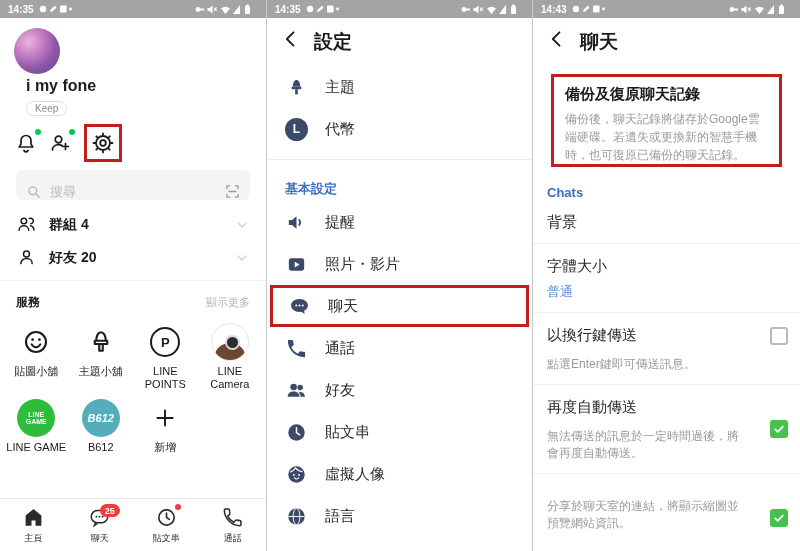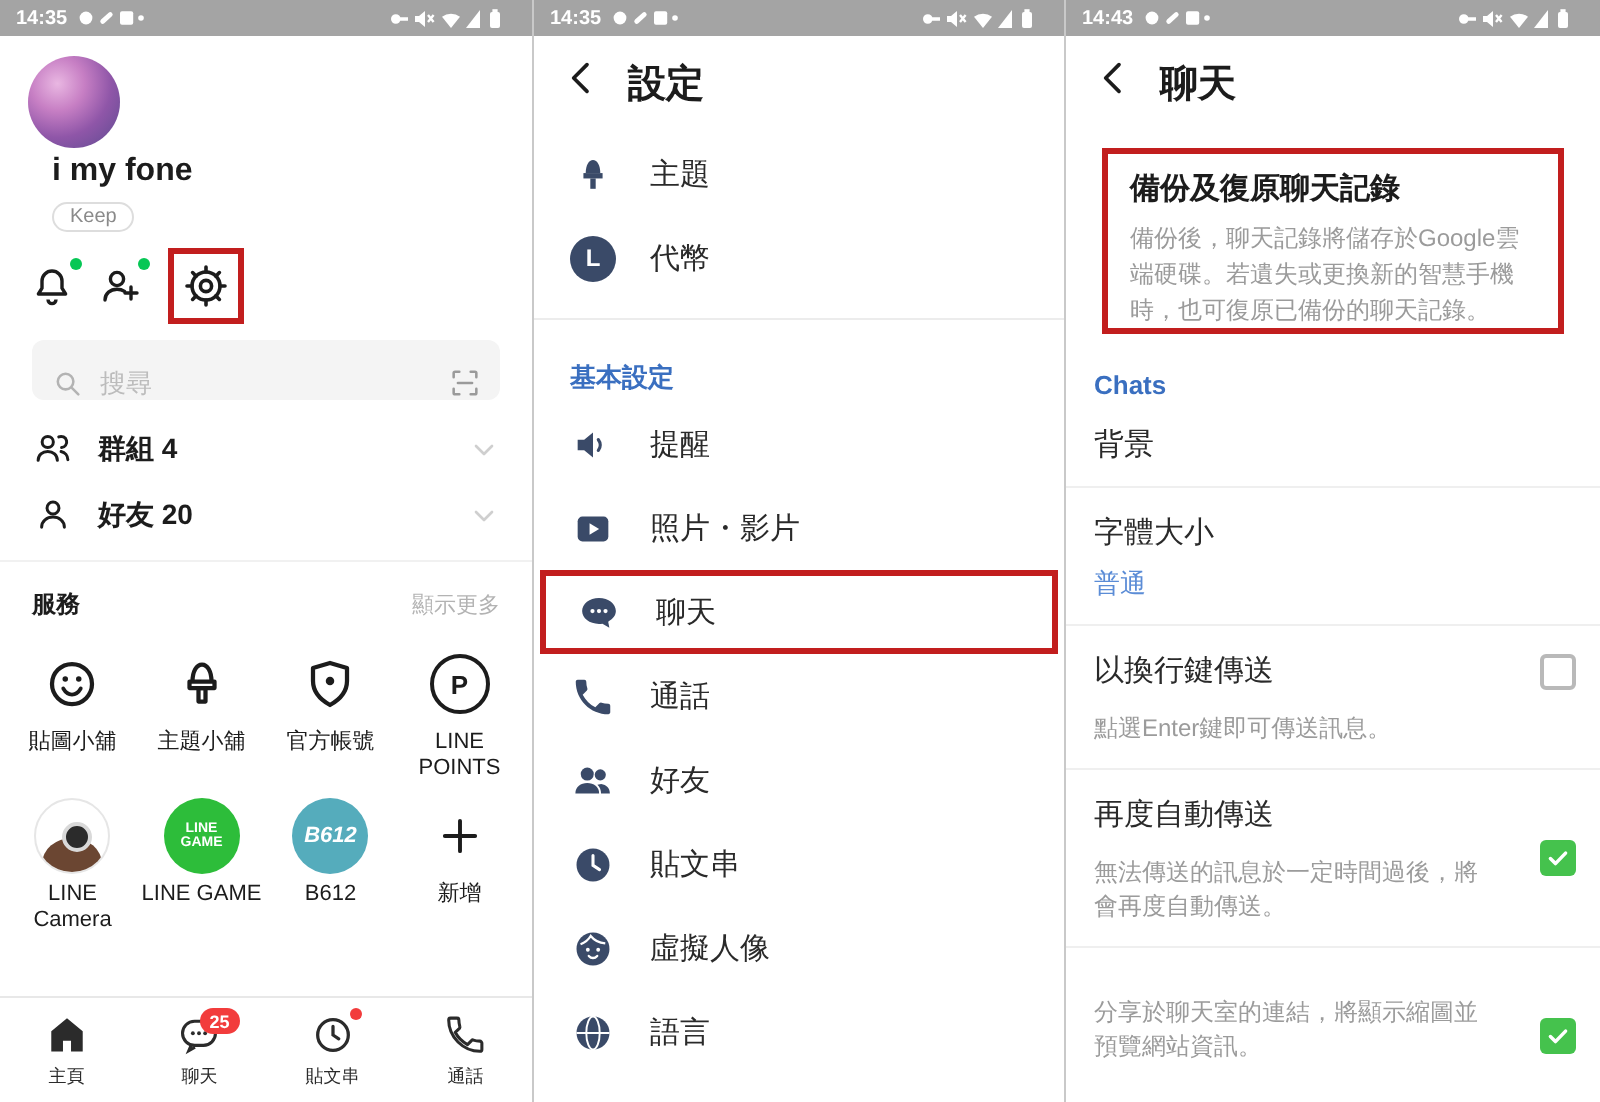--- a/index.html
+++ b/index.html
@@ -368,28 +368,20 @@
       <div class="svc">
         <div class="ic">
             <svg width="30" height="30">
               <use href="#i-brusho"></use>
             </svg>
           </div>
         <div class="lb">主題小舖</div>
       </div>
       <div class="svc">
         <div class="ic">
-            <svg width="30" height="30">
-              <use href="#i-shield"></use>
-            </svg>
-          </div>
-        <div class="lb">官方帳號</div>
-      </div>
-      <div class="svc">
-        <div class="ic">
             <span class="coin p">
               <span class="letter">P</span>
             </span>
           </div>
         <div class="lb">LINE POINTS</div>
       </div>
       <div class="svc">
         <div class="ic">
             <span class="bubble cam"></span>
           </div>

